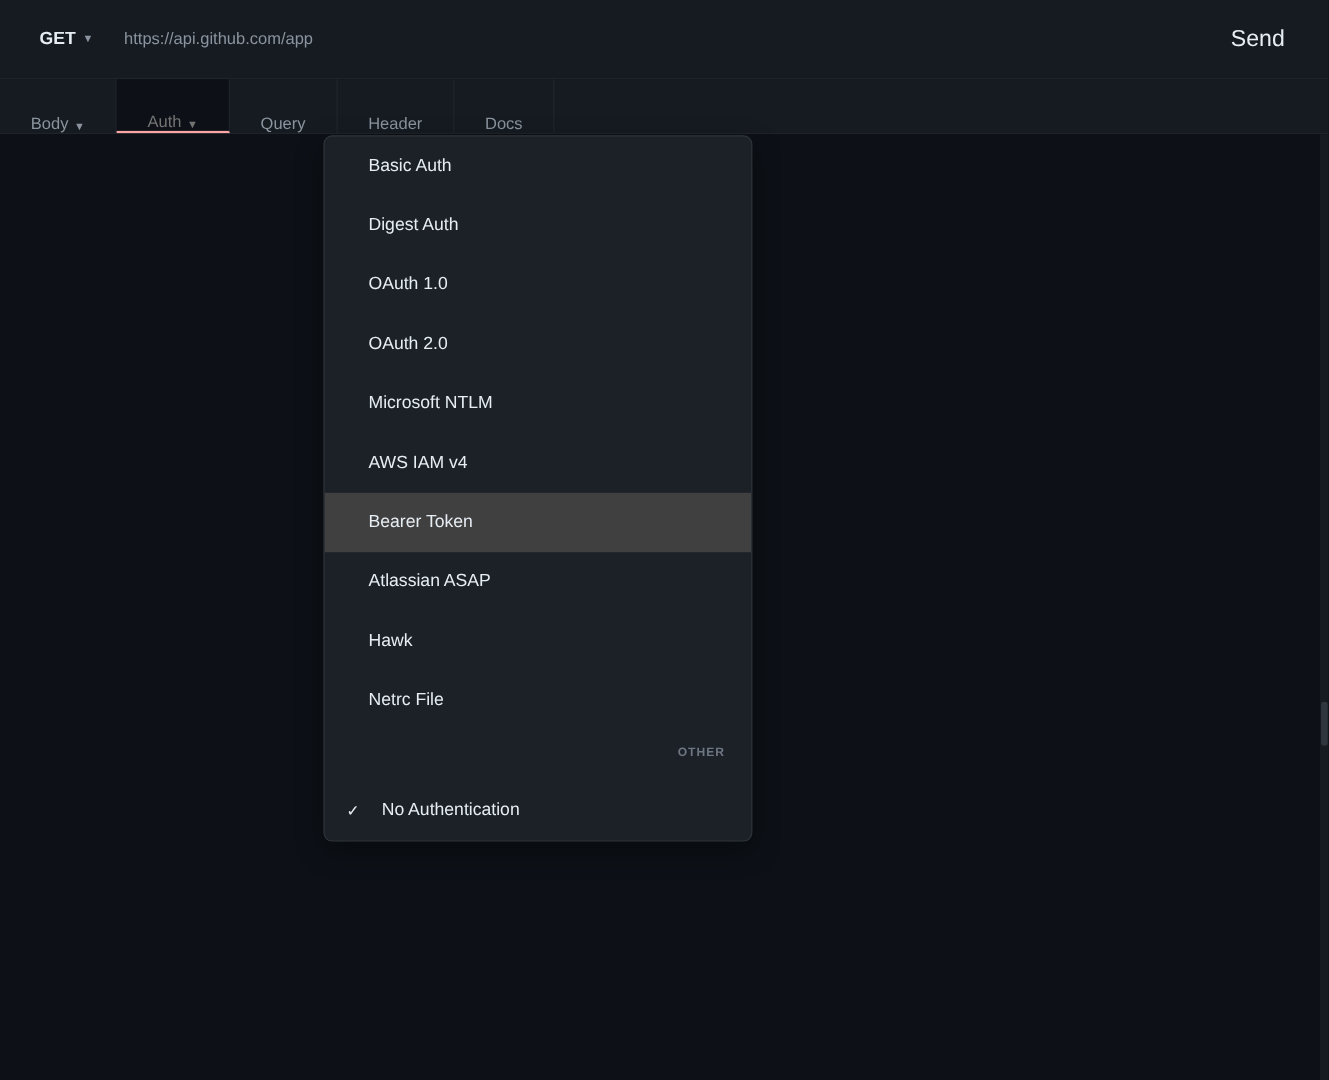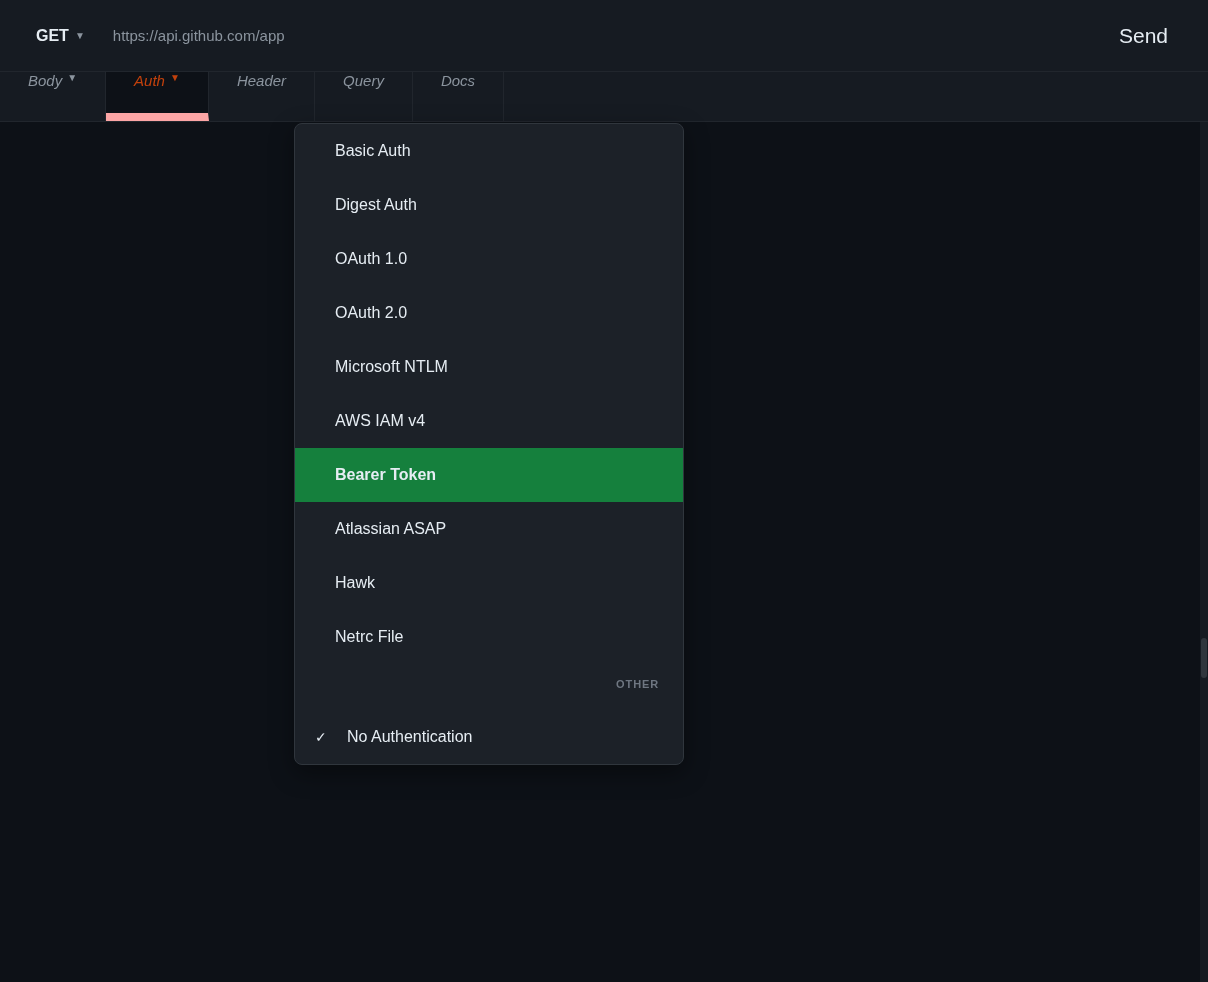--- a/index.html
+++ b/index.html
@@ -65,35 +65,34 @@
       display: flex;
       align-items: center;
       height: 50px;
       background-color: #161b22;
       border-bottom: 1px solid #21262d;
       padding: 0 0;
     }
 
     .tab {
       display: flex;
-      align-items: flex-start;
+      align-items: flex-end;
       gap: 5px;
       height: 100%;
       padding: 0 28px;
       color: #8b949e;
       font-size: 15px;
       cursor: pointer;
       border-right: 1px solid #21262d;
-      font-style: italic;
     }
 
     .tab.active {
-      color: #c2410c;
+      color: #737373;
       background-color: #0d1117;
-      border-bottom: 8px solid #fca5a5;
+      border-bottom: 2px solid #fca5a5;
     }
 
     .tab .chevron {
       font-size: 10px;
     }
 
     
     .main-content {
       background-color: #0d1117;
       height: calc(982px - 122px);
@@ -119,22 +118,21 @@
       padding: 18px 40px;
       font-size: 16px;
       color: #e6edf3;
       cursor: pointer;
       display: flex;
       align-items: center;
       gap: 12px;
     }
 
     .dropdown-item.selected {
-      background-color: #15803d;
-      font-weight: bold;
+      background-color: #404040;
     }
 
     .dropdown-item.checkmarked {
       padding-left: 20px;
     }
 
     .checkmark {
       font-size: 14px;
       color: #e6edf3;
       width: 20px;
@@ -198,24 +196,24 @@
 <div class="tabs-bar">
   <div class="tab">
     <span>Body</span>
     <span class="chevron">▼</span>
   </div>
   <div class="tab active">
     <span>Auth</span>
     <span class="chevron">▼</span>
   </div>
   <div class="tab">
+    <span>Query</span>
+  </div>
+  <div class="tab">
     <span>Header</span>
-  </div>
-  <div class="tab">
-    <span>Query</span>
   </div>
   <div class="tab">
     <span>Docs</span>
   </div>
 </div>
 
 <div class="main-content">
 
   <div class="dropdown">
     <div class="dropdown-item">

